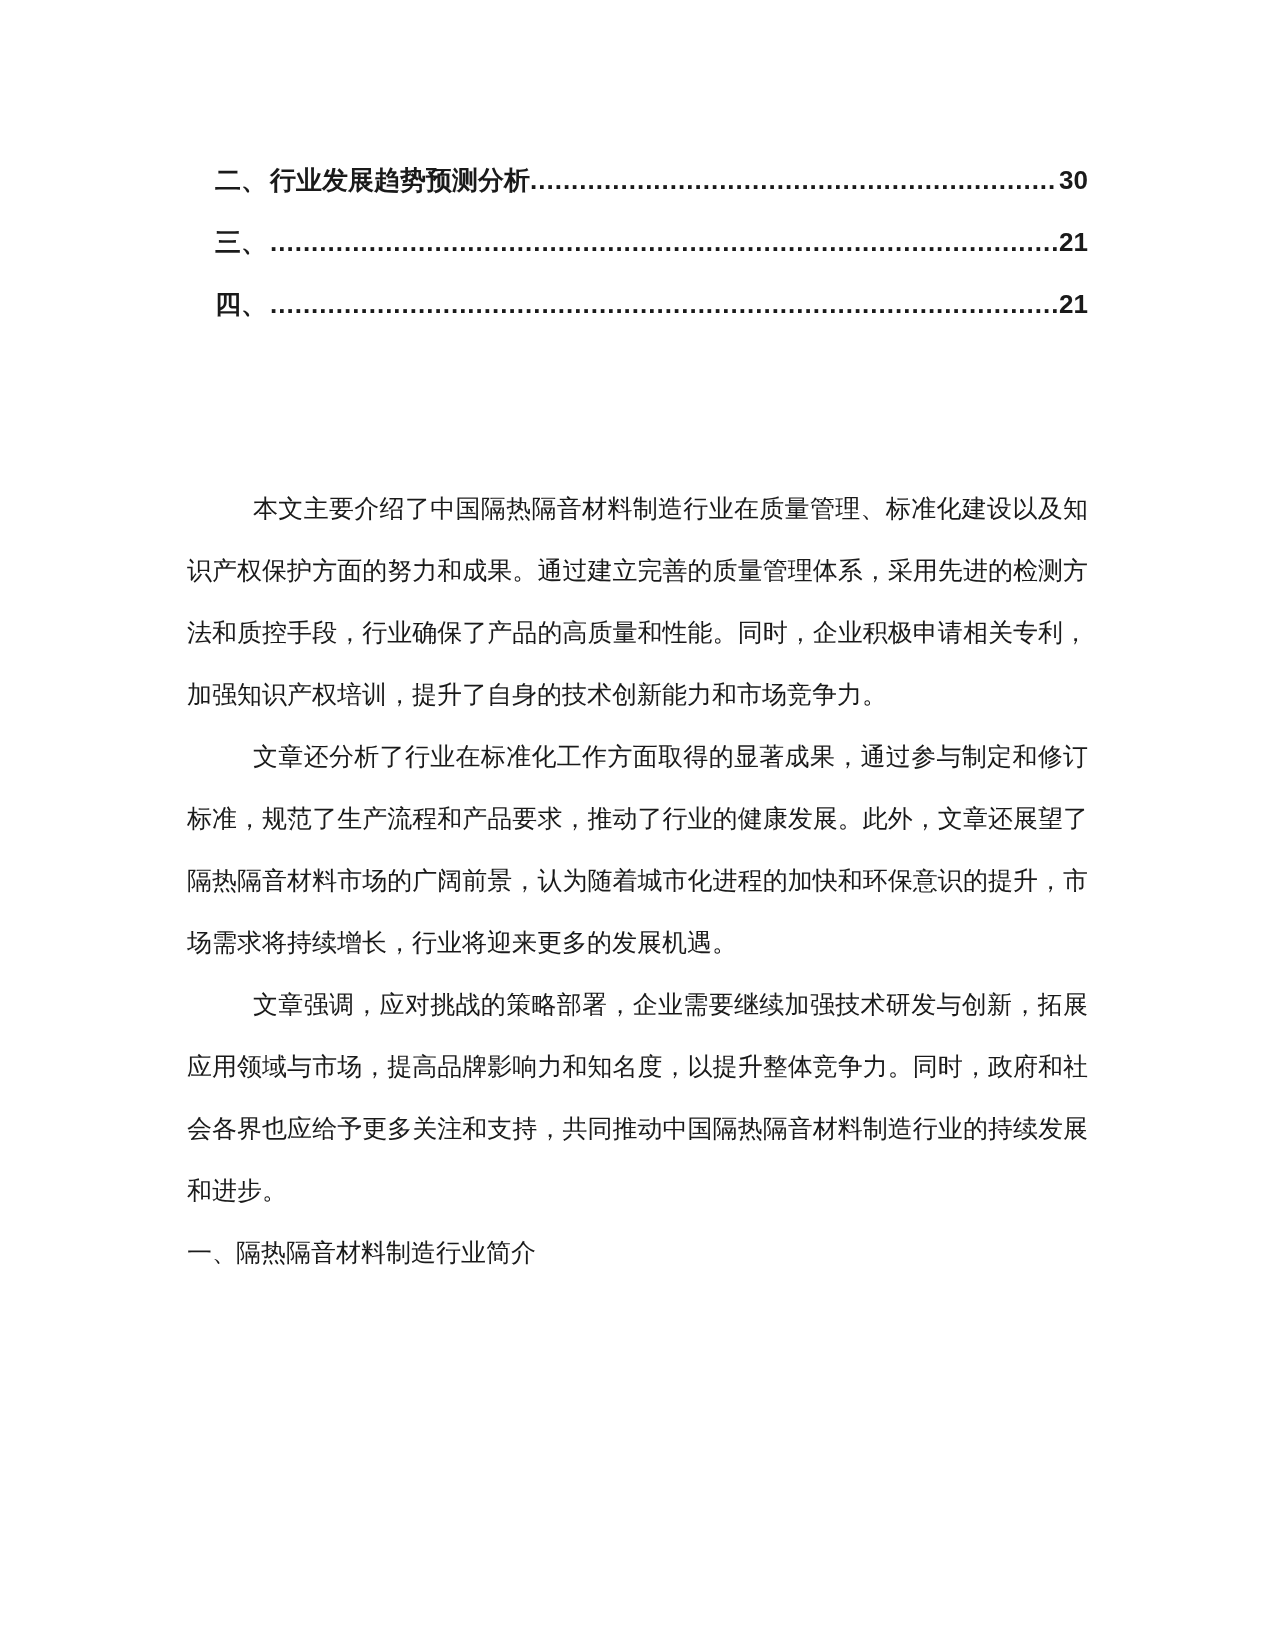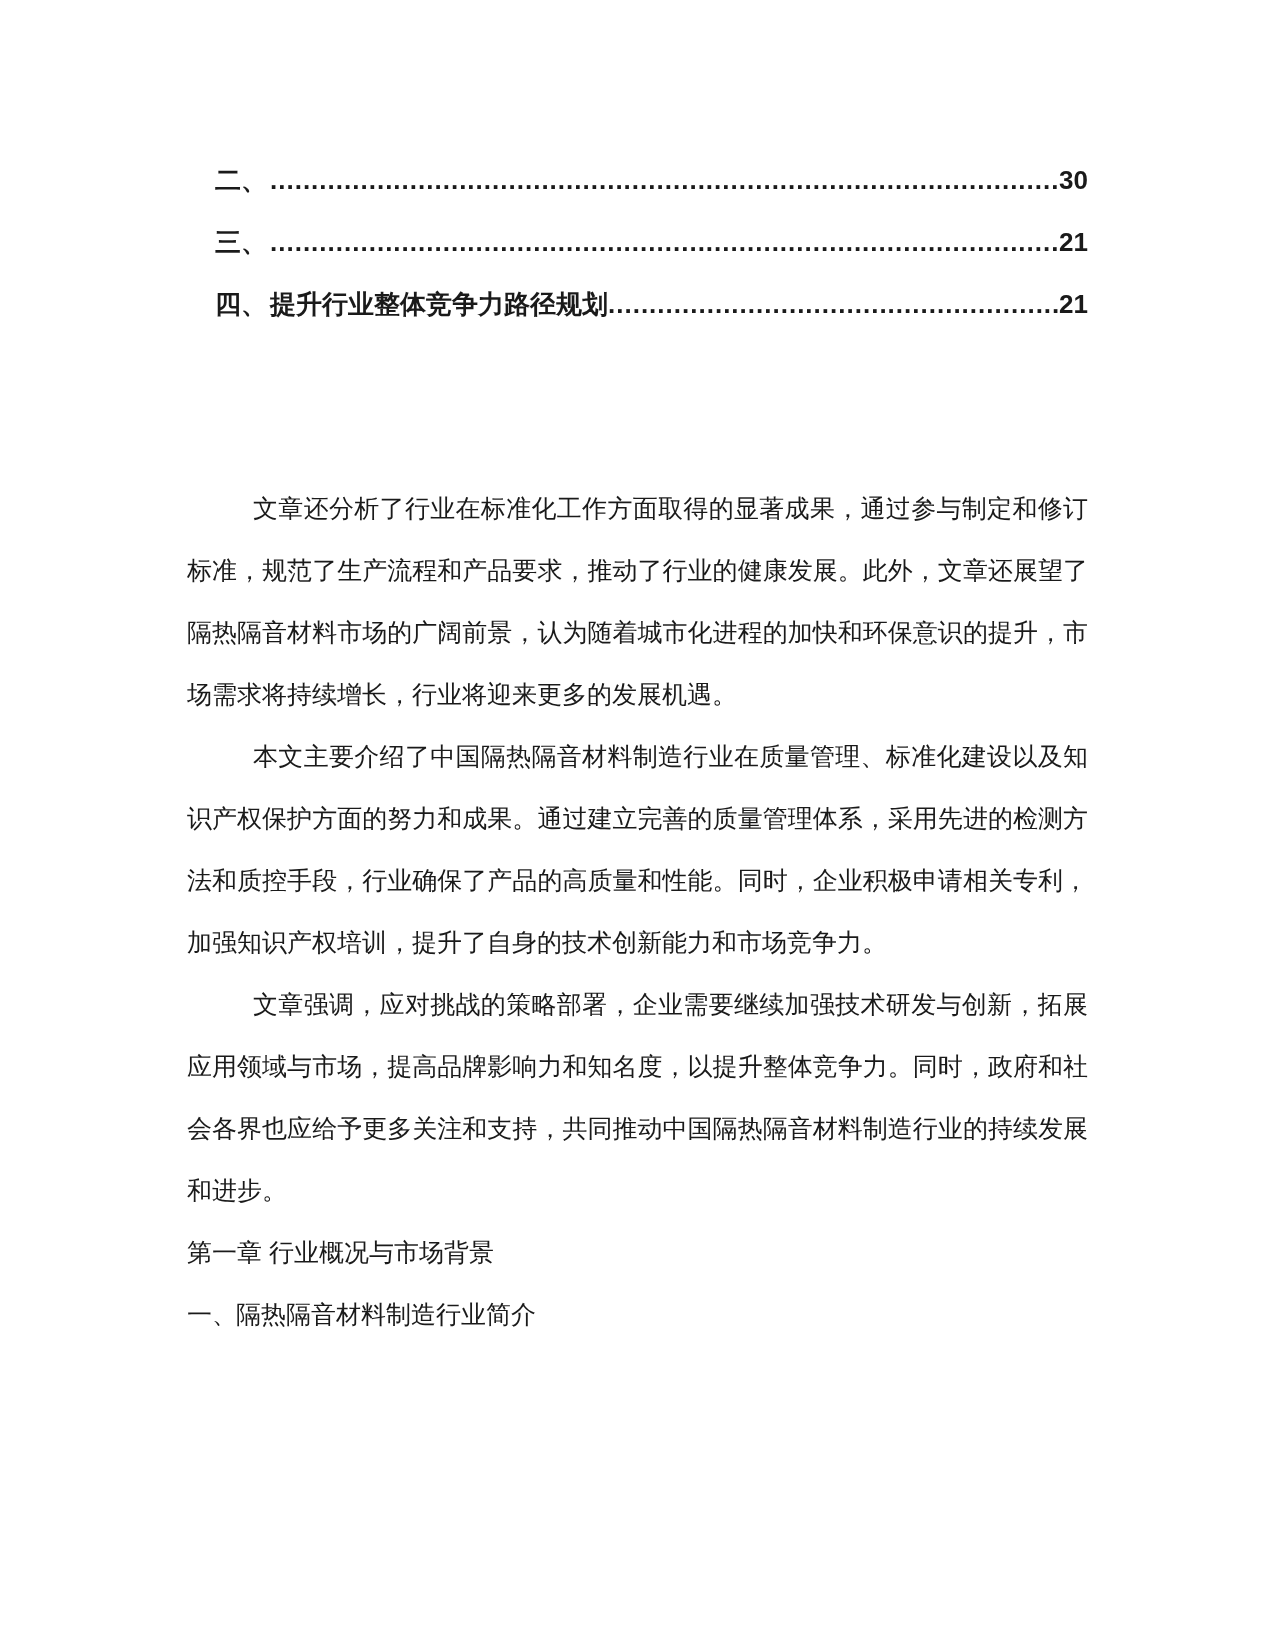--- a/index.html
+++ b/index.html
@@ -81,47 +81,46 @@
 </head>
 <body>
 
 <div class="page">
   <div class="content">
 
     <div class="toc">
 
       <div class="toc-entry">
         <span class="toc-num">二、</span>
+        <span class="toc-title">行业发展趋势预测分析</span>
         <span class="toc-dots">................................................................................................................................................................</span>
         <span class="toc-page">30</span>
       </div>
 
       <div class="toc-entry">
         <span class="toc-num">三、</span>
         <span class="toc-dots">................................................................................................................................................................</span>
         <span class="toc-page">21</span>
       </div>
 
       <div class="toc-entry">
         <span class="toc-num">四、</span>
-        <span class="toc-title">提升行业整体竞争力路径规划</span>
         <span class="toc-dots">................................................................................................................................................................</span>
         <span class="toc-page">21</span>
       </div>
 
     </div>
 
     <div class="body-flow">
 
 
+      <p class="para">本文主要介绍了中国隔热隔音材料制造行业在质量管理、标准化建设以及知识产权保护方面的努力和成果。通过建立完善的质量管理体系，采用先进的检测方法和质控手段，行业确保了产品的高质量和性能。同时，企业积极申请相关专利，加强知识产权培训，提升了自身的技术创新能力和市场竞争力。</p>
       <p class="para">文章还分析了行业在标准化工作方面取得的显著成果，通过参与制定和修订标准，规范了生产流程和产品要求，推动了行业的健康发展。此外，文章还展望了隔热隔音材料市场的广阔前景，认为随着城市化进程的加快和环保意识的提升，市场需求将持续增长，行业将迎来更多的发展机遇。</p>
-      <p class="para">本文主要介绍了中国隔热隔音材料制造行业在质量管理、标准化建设以及知识产权保护方面的努力和成果。通过建立完善的质量管理体系，采用先进的检测方法和质控手段，行业确保了产品的高质量和性能。同时，企业积极申请相关专利，加强知识产权培训，提升了自身的技术创新能力和市场竞争力。</p>
       <p class="para">文章强调，应对挑战的策略部署，企业需要继续加强技术研发与创新，拓展应用领域与市场，提高品牌影响力和知名度，以提升整体竞争力。同时，政府和社会各界也应给予更多关注和支持，共同推动中国隔热隔音材料制造行业的持续发展和进步。</p>
 
-      <div class="chapter-heading">第一章 行业概况与市场背景</div>
 
       <div class="section-heading">
         <span class="section-num">一、</span>
         <span class="section-title">隔热隔音材料制造行业简介</span>
       </div>
 
     </div>
 
   </div>
 </div>

